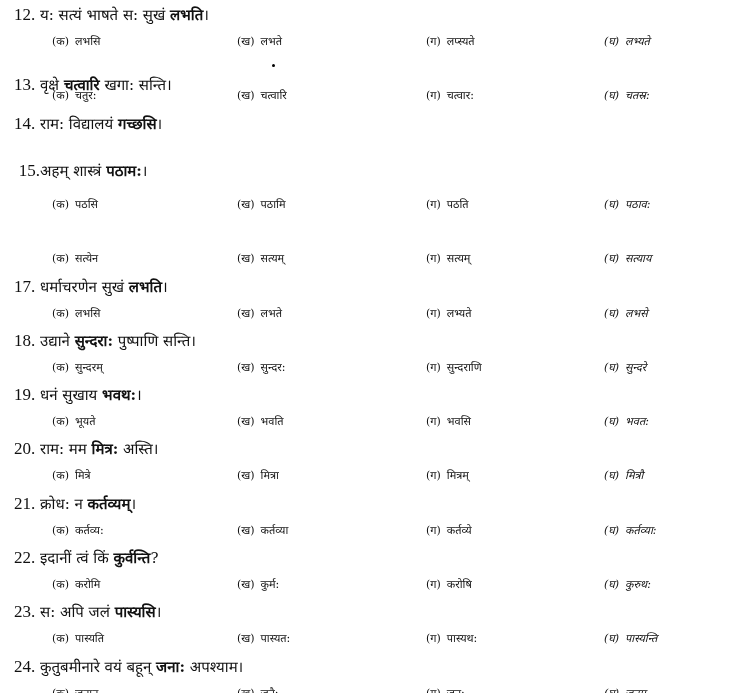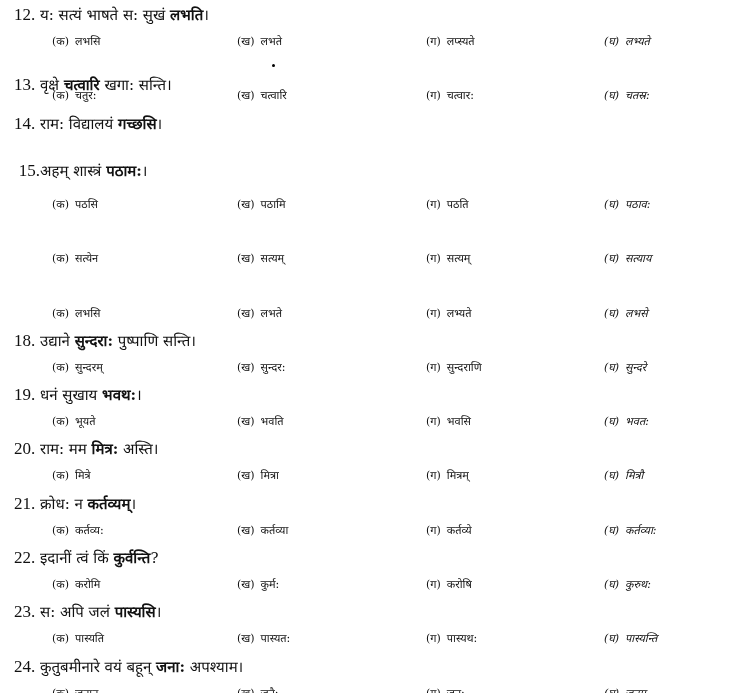--- a/index.html
+++ b/index.html
@@ -46,20 +46,21 @@
       <span class="opt o2"><span class="lab">(ख)</span><span>पठामि</span></span>
       <span class="opt o3"><span class="lab">(ग)</span><span>पठति</span></span>
       <span class="opt o4"><span class="lab">(घ)</span><span>पठाव:</span></span>
     </div>
     <div class="opt-line" style="top: 248.2px;">
       <span class="opt o1"><span class="lab">(क)</span><span>सत्येन</span></span>
       <span class="opt o2"><span class="lab">(ख)</span><span>सत्यम्</span></span>
       <span class="opt o3"><span class="lab">(ग)</span><span>सत्यम्</span></span>
       <span class="opt o4"><span class="lab">(घ)</span><span>सत्याय</span></span>
     </div>
+    <div class="q-line" style="top: 275.5px;"><span class="q-num">17.</span><span>धर्माचरणेन सुखं </span><span class="bold">लभति</span><span>।</span></div>
     <div class="opt-line" style="top: 302.5px;">
       <span class="opt o1"><span class="lab">(क)</span><span>लभसि</span></span>
       <span class="opt o2"><span class="lab">(ख)</span><span>लभते</span></span>
       <span class="opt o3"><span class="lab">(ग)</span><span>लभ्यते</span></span>
       <span class="opt o4"><span class="lab">(घ)</span><span>लभसे</span></span>
     </div>
     <div class="q-line" style="top: 329.8px;"><span class="q-num">18.</span><span>उद्याने </span><span class="bold">सुन्दरा:</span><span> पुष्पाणि सन्ति।</span></div>
     <div class="opt-line" style="top: 356.8px;">
       <span class="opt o1"><span class="lab">(क)</span><span>सुन्दरम्</span></span>
       <span class="opt o2"><span class="lab">(ख)</span><span>सुन्दर:</span></span>

